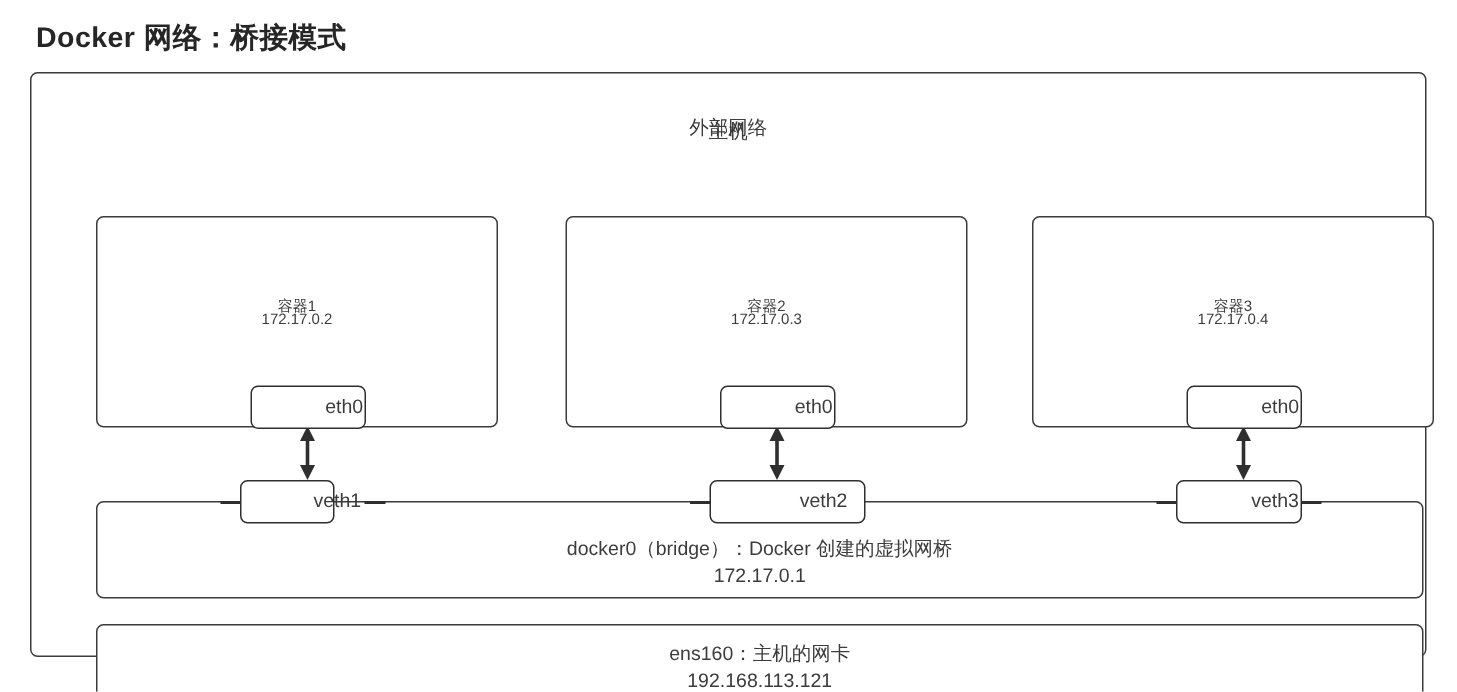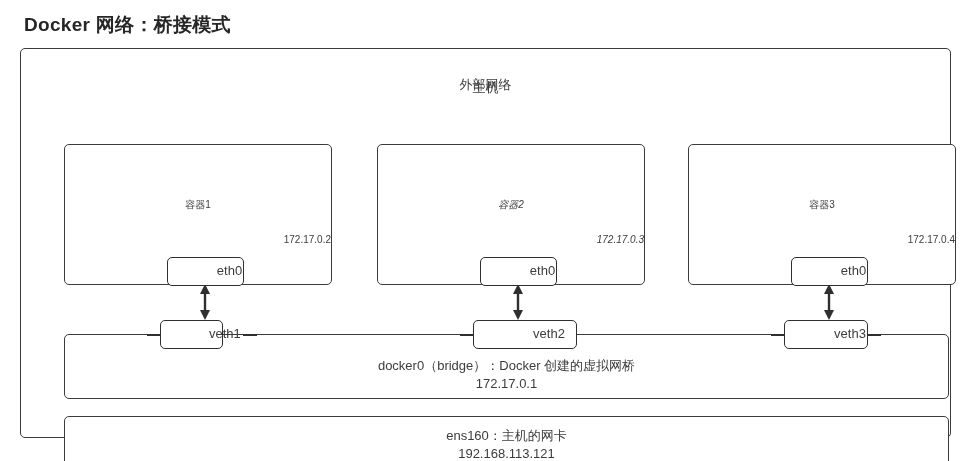--- a/index.html
+++ b/index.html
@@ -49,34 +49,34 @@
   }
   #host-caption-main { top: 10px; margin-top: 20px; }
   #host-caption-sub  { top: 27px; }
 
   .container-box {
     top: 95px;
     width: 268px;
     height: 141px;
   }
   #container-box-1 { left: 43px; }
-  #container-box-2 { left: 356px; font-style: italic; }
+  #container-box-2 { left: 356px; }
   #container-box-3 { left: 667px; }
 
   .container-label {
     position: absolute;
     left: 0;
     width: 100%;
     text-align: center;
     font-size: 10px;
     color: #3c3c3c;
     line-height: 18px;
   }
   .container-label.name { top: 51px; }
-  .container-label.ip   { top: 86px; text-align: right; }
+  .container-label.ip   { top: 60px; }
 
   .nic-box {
     position: absolute;
     box-sizing: border-box;
     width: 77px;
     height: 29px;
     border: 1.6px solid #2f2f2f;
     border-radius: 5px;
     background: #ffffff;
     text-align: center;

